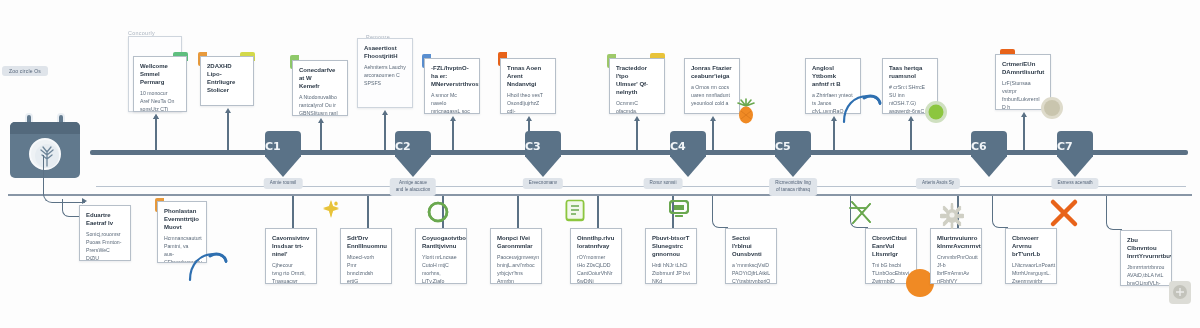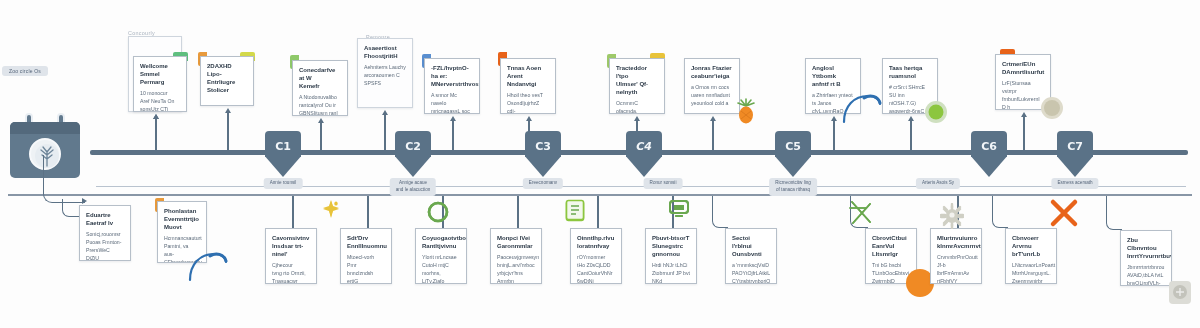--- a/index.html
+++ b/index.html
@@ -111,21 +111,21 @@
   
   .shield {
     position: absolute;
     width: 36px; height: 46px;
     background: #5a7287;
     transform: translateX(-50%);
     clip-path: polygon(0% 0%, 100% 0%, 100% 55%, 50% 100%, 0% 55%);
     border-radius: 4px 4px 0 0;
     display: flex;
     align-items: flex-start;
-    justify-content: center;
+    justify-content: flex-start;
   }
   .shield .glyph {
     margin-top: 9px;
     color: #f1f5f8;
     font-size: 11px;
     font-weight: bold;
     filter: blur(0.55px);
     font-family: "DejaVu Sans", sans-serif;
   }
   .shield-label {
@@ -390,21 +390,21 @@
       <div class="shield-label" style="left: 283px; top: 178px;">Annie rounsil</div>
       <div class="shield" style="left: 413px; top: 131px;">
         <span class="glyph">C2</span>
       </div>
       <div class="shield-label" style="left: 413px; top: 178px;">Annige  acaue
 and le alacuction</div>
       <div class="shield" style="left: 543px; top: 131px;">
         <span class="glyph">C3</span>
       </div>
       <div class="shield-label" style="left: 543px; top: 178px;">Ereecnomanv</div>
-      <div class="shield" style="left: 644px; top: 131px; font-style: italic;">
+      <div class="shield" style="left: 688px; top: 131px;">
         <span class="glyph">C4</span>
       </div>
       <div class="shield-label" style="left: 663px; top: 178px;">Ronur somsii</div>
       <div class="shield" style="left: 793px; top: 131px;">
         <span class="glyph">C5</span>
       </div>
       <div class="shield-label" style="left: 793px; top: 178px;">Ricmeontcitw ling
 of tanaca rithasq</div>
       <div class="shield" style="left: 989px; top: 131px;">
         <span class="glyph">C6</span>

